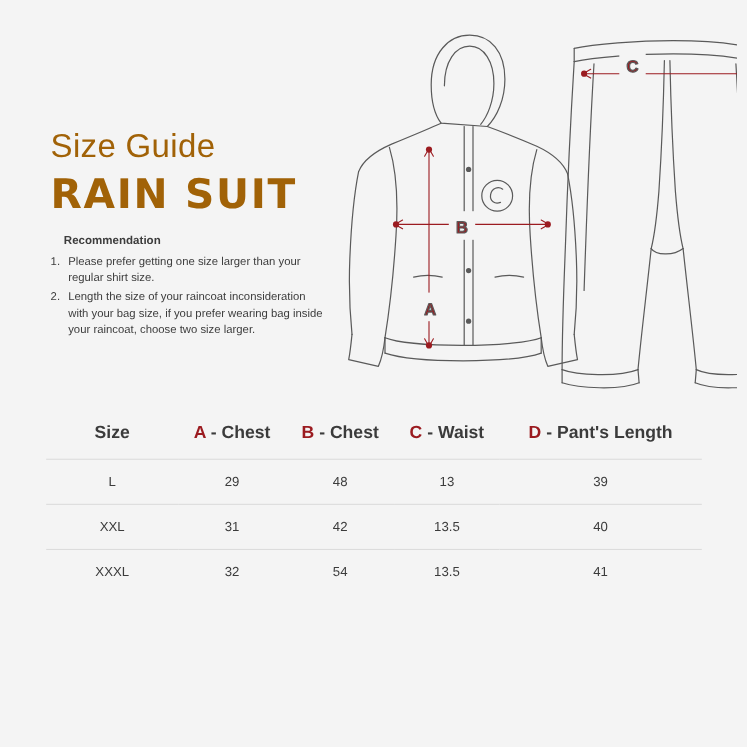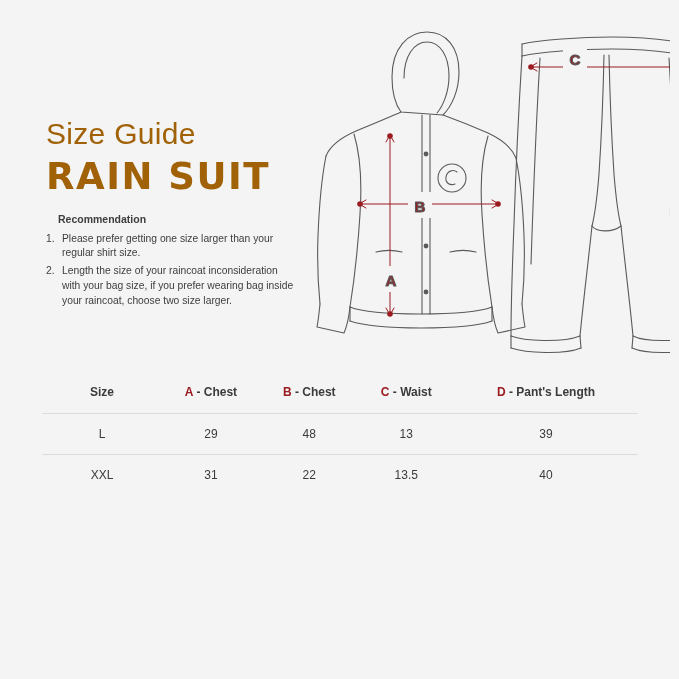--- a/index.html
+++ b/index.html
@@ -95,21 +95,21 @@
     left: 42px;
     top: 375px;
     width: 596px;
   }
   table.size-table {
     width: 100%;
     border-collapse: collapse;
     font-size: 12px;
   }
   table.size-table th {
-    font-size: 12px;
+    font-size: 16px;
     font-weight: bold;
     color: #3b3b3b;
     padding: 10px 0 14px 0;
     text-align: center;
     border: none;
   }
   table.size-table td {
     text-align: center;
     padding: 13px 0;
     color: #3b3b3b;
@@ -284,21 +284,28 @@
         <tr>
           <td>L</td>
           <td>29</td>
           <td>48</td>
           <td>13</td>
           <td>39</td>
         </tr>
         <tr>
           <td>XXL</td>
           <td>31</td>
-          <td>22</td>
+          <td>42</td>
           <td>13.5</td>
           <td>40</td>
+        </tr>
+        <tr>
+          <td>XXXL</td>
+          <td>32</td>
+          <td>54</td>
+          <td>13.5</td>
+          <td>41</td>
         </tr>
       </tbody>
     </table>
   </div>
 
 </div>
 
 </body></html>

